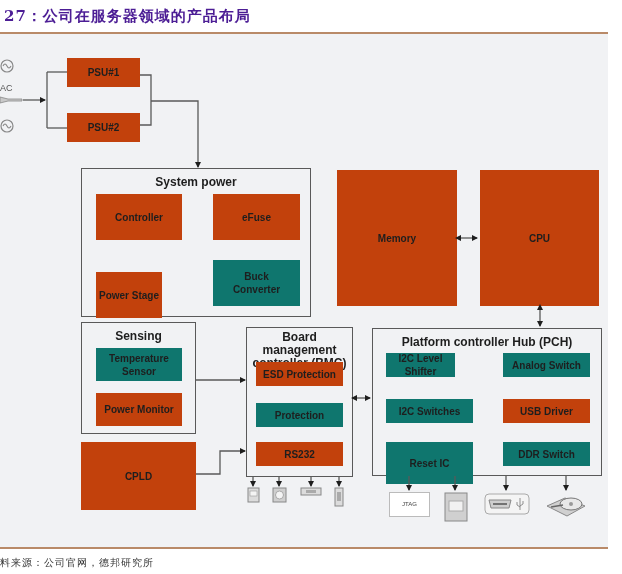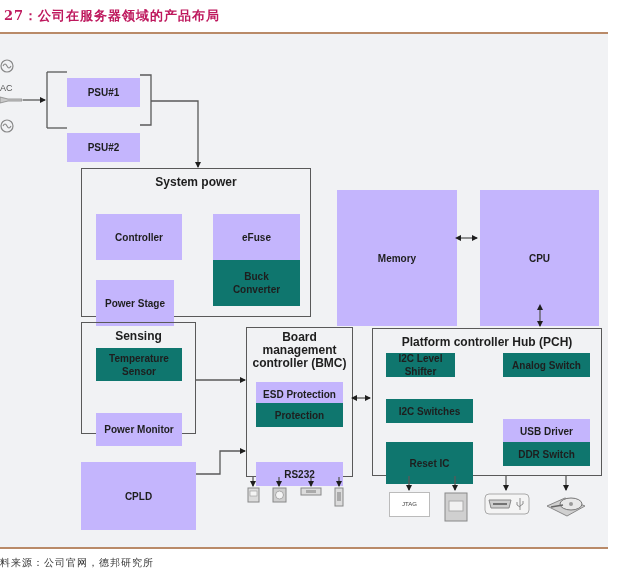--- a/index.html
+++ b/index.html
@@ -1,28 +1,28 @@
 <!DOCTYPE html>
 <html><head>
 <meta charset="utf-8">
 <style>
   html, body { margin: 0; padding: 0; background: #ffffff; }
   body { width: 622px; height: 574px; position: relative; overflow: hidden;
          font-family: "Liberation Sans", "DejaVu Sans", sans-serif; }
   .title { position: absolute; left: 4px; top: 7px; font-family: "DejaVu Serif", "Liberation Serif", serif;
-           font-size: 13px; font-weight: bold; color: #be185d; letter-spacing: 1px; }
+           font-size: 15px; font-weight: bold; color: #4c1d95; letter-spacing: 1px; }
   .rule-top { position: absolute; left: 0; top: 32px; width: 608px; height: 2px; background: #b98a68; }
   .panel { position: absolute; left: 0; top: 34px; width: 608px; height: 513px; background: #f1f2f4; }
   .rule-bot2 { position: absolute; left: 0; top: 547px; width: 608px; height: 2px; background: #b98a68; }
   .source { position: absolute; left: 0; top: 556px; font-family: "DejaVu Serif", "Liberation Serif", serif;
             font-size: 10px; color: #333; letter-spacing: 1px; }
 
   .blk { position: absolute; display: flex; align-items: center; justify-content: center; text-align: center;
          font-size: 10px; font-weight: bold; color: #1e1e1e; line-height: 13px; box-sizing: border-box; }
-  .gray { background: #c4b5fd; margin-top: 20px; }
+  .gray { background: #c2410c; }
   .blue { background: #0f766e; }
   .frame { position: absolute; border: 1.5px solid #595959; box-sizing: border-box; background: transparent; }
   .frame-title { position: absolute; left: 0; right: 0; text-align: center; font-size: 12px; font-weight: bold;
                  color: #1e1e1e; line-height: 13px; }
   svg.wires { position: absolute; left: 0; top: 0; width: 622px; height: 574px; pointer-events: none; }
   .acl { position: absolute; left: 0; top: 83px; font-size: 9px; color: #555; }
   .ico { position: absolute; }
 </style>
 </head>
 <body>
@@ -47,21 +47,21 @@
 </svg>
 
 <div class="blk gray" style="left:67px;top:58px;width:73px;height:29px">PSU#1</div>
 <div class="blk gray" style="left:67px;top:113px;width:73px;height:29px">PSU#2</div>
 
 <div class="frame" style="left:81px;top:168px;width:230px;height:149px">
   <div class="frame-title" style="top:7px">System power</div>
 </div>
 <div class="blk gray" style="left:96px;top:194px;width:86px;height:46px">Controller</div>
 <div class="blk gray" style="left:213px;top:194px;width:87px;height:46px">eFuse</div>
-<div class="blk gray" style="left:96px;top:260px;width:78px;height:46px">Power Stage</div>
+<div class="blk gray" style="left:96px;top:272px;width:66px;height:46px">Power Stage</div>
 <div class="blk blue" style="left:213px;top:260px;width:87px;height:46px;padding:0 14px">Buck Converter</div>
 
 <div class="blk gray" style="left:337px;top:170px;width:120px;height:136px">Memory</div>
 <div class="blk gray" style="left:480px;top:170px;width:119px;height:136px">CPU</div>
 
 <div class="frame" style="left:81px;top:322px;width:115px;height:112px">
   <div class="frame-title" style="top:7px">Sensing</div>
 </div>
 <div class="blk blue" style="left:96px;top:348px;width:86px;height:33px;padding:0 4px">Temperature Sensor</div>
 <div class="blk gray" style="left:96px;top:393px;width:86px;height:33px">Power Monitor</div>

